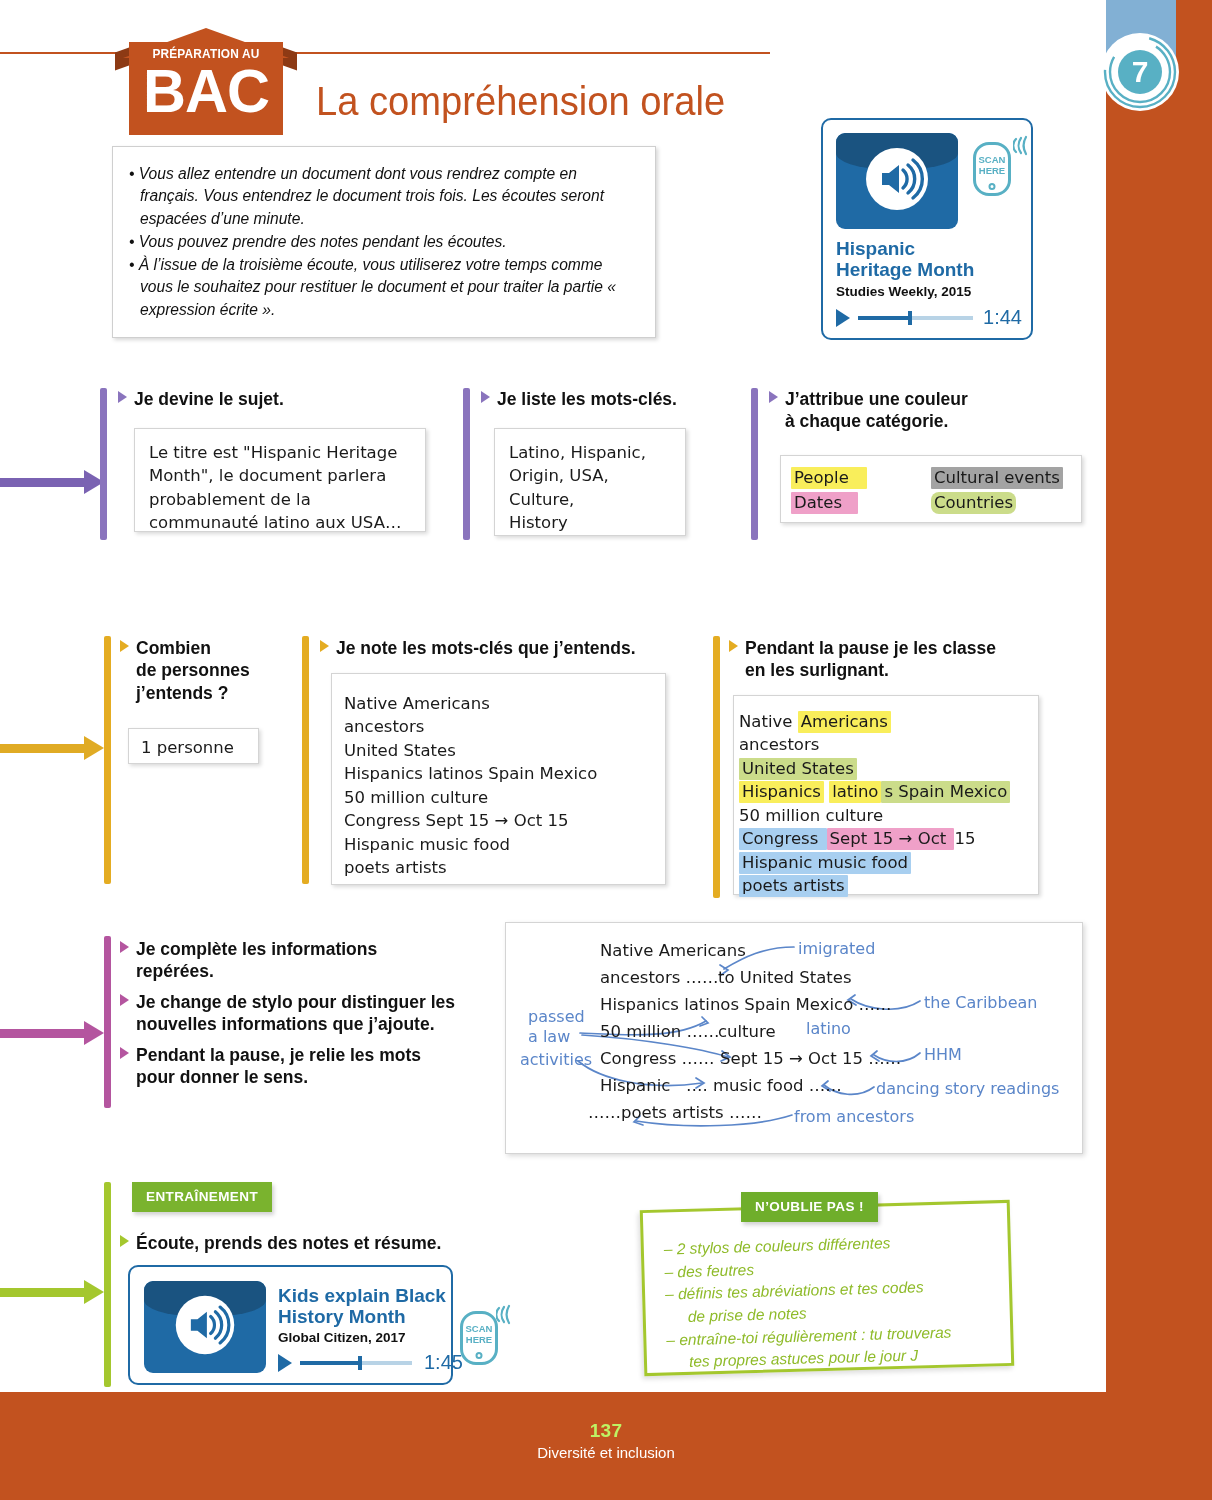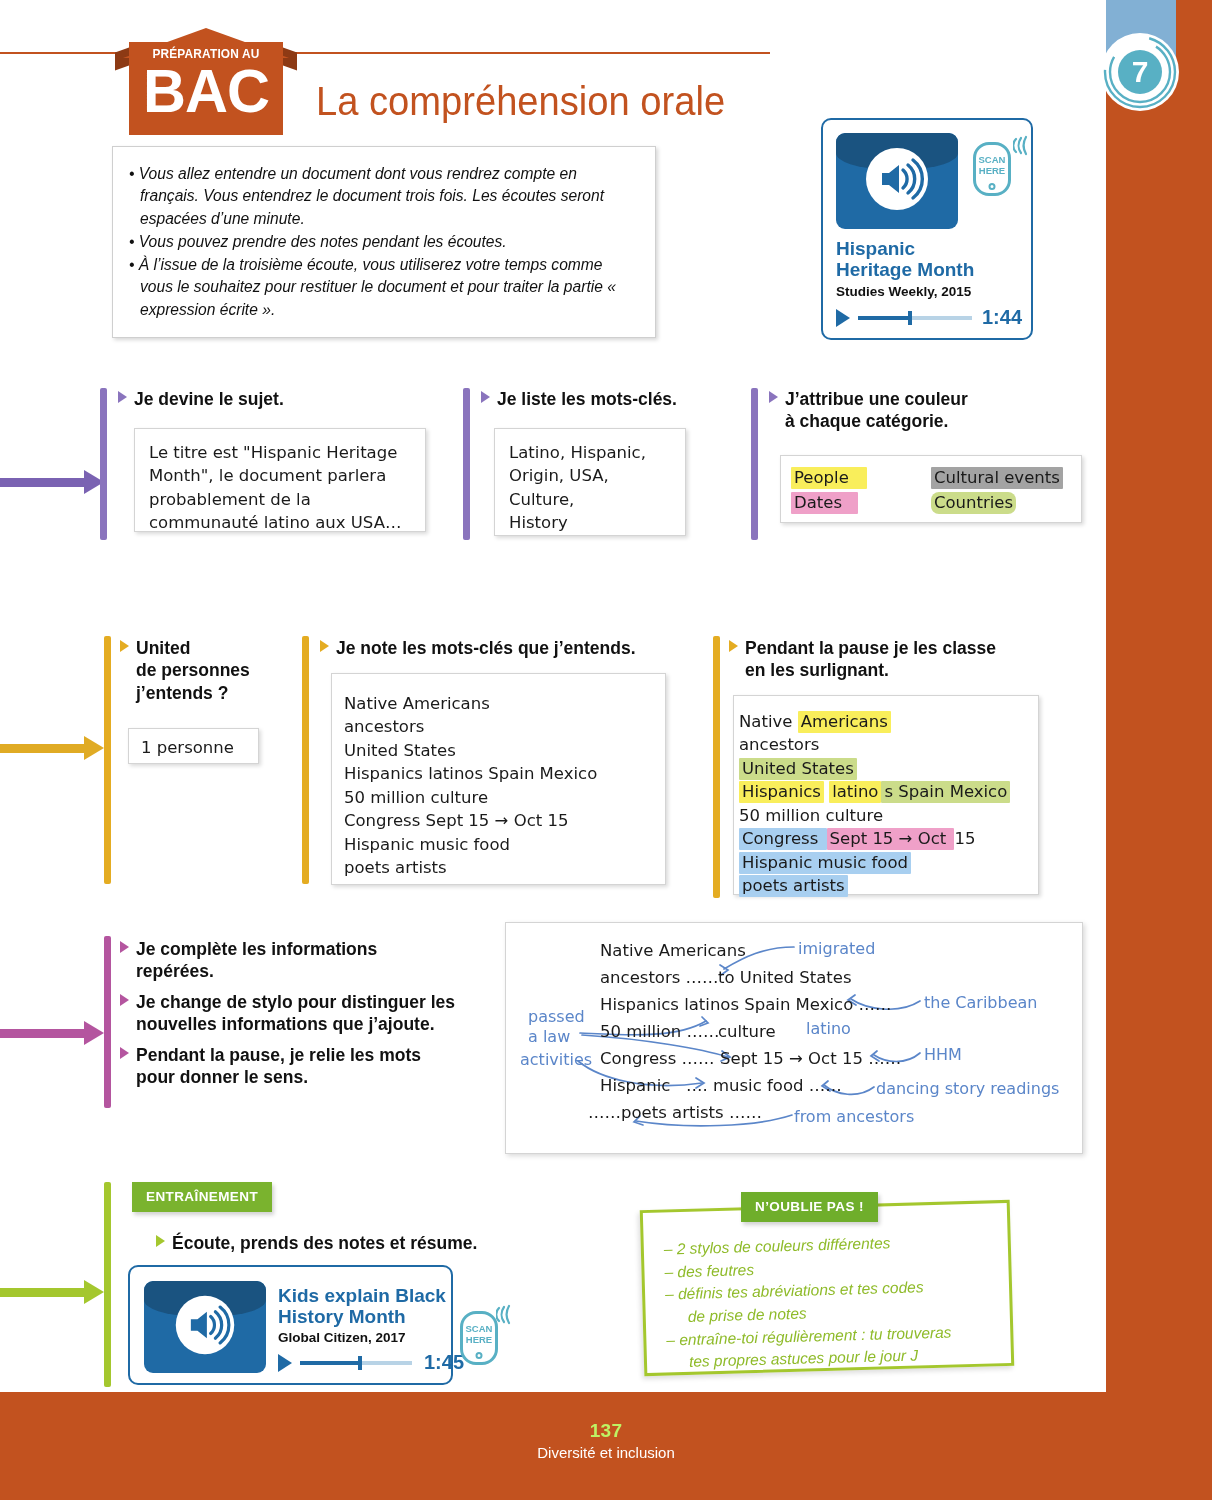--- a/index.html
+++ b/index.html
@@ -114,21 +114,21 @@
   }
   .audio-src { position: absolute; color: #111; font-weight: bold; }
   .bar-row { position: absolute; display: flex; align-items: center; }
   .play-tri {
     width: 0; height: 0; border-left: 14px solid #1f6aa5;
     border-top: 9px solid transparent; border-bottom: 9px solid transparent;
   }
   .track { position: relative; height: 4px; background: #b8d3e6; }
   .track .done { position: absolute; left:0; top:0; height: 4px; background:#1f6aa5; }
   .track .knob { position: absolute; top: -5px; width: 4px; height: 14px; background:#1f6aa5; }
-  .audio-time { color: #1f6aa5; font-weight: bold; }
+  .audio-time { color: #1f6aa5; font-weight: normal; }
   .scan {
     position: absolute; width: 38px; height: 54px;
     border: 3px solid #58b0c4; border-radius: 16px;
     color: #58b0c4; font-weight: bold; text-align: center;
   }
   .scan .t { font-size: 9.5px; line-height: 11px; margin-top: 9px; }
   .scan .home {
     position: absolute; left: 50%; bottom: 3px; transform: translateX(-50%);
     width: 7px; height: 7px; border-radius: 50%; border: 2px solid #58b0c4;
   }
@@ -342,21 +342,21 @@
     </div>
   </div>
 
   <div class="arrow yellow" style="left:0; top:744px;">
     <div class="shaft" style="width:84px;"></div>
     <div class="head" style="left:84px;"></div>
   </div>
 
   <div class="vbar yellow" style="left:104px; top:636px; height:248px;"></div>
   <div class="step-head" style="left:120px; top:637px; width:190px;">
-    <span class="tri yellow"></span><span>United</span>
+    <span class="tri yellow"></span><span>Combien</span>
     <div style="padding-left:16px;">de personnes</div>
     <div style="padding-left:16px;">j’entends ?</div>
   </div>
   <div class="note" style="left:128px; top:728px; width:131px; height:36px; padding:7px 12px;">
     <div class="hand">1 personne</div>
   </div>
 
   <div class="vbar yellow" style="left:302px; top:636px; height:248px;"></div>
   <div class="step-head" style="left:320px; top:637px; width:360px;">
     <span class="tri yellow"></span><span>Je note les mots-clés que j’entends.</span>
@@ -458,21 +458,21 @@
       </div>
   </div>
 
   <div class="arrow green" style="left:0; top:1288px;">
     <div class="shaft" style="width:84px;"></div>
     <div class="head" style="left:84px;"></div>
   </div>
 
   <div class="vbar green" style="left:104px; top:1182px; height:205px;"></div>
   <div class="ribbon" style="left:132px; top:1182px;">ENTRAÎNEMENT</div>
-  <div class="step-head" style="left:120px; top:1232px; width:420px;margin-left:36px;">
+  <div class="step-head" style="left:120px; top:1232px; width:420px;">
     <span class="tri green"></span><span>Écoute, prends des notes et résume.</span>
   </div>
 
   <div class="audio-card" style="left:128px; top:1265px; width:325px; height:120px;">
     <div class="audio-thumb" style="left:14px; top:14px; width:122px; height:92px;">
       <div class="topband"></div>
       <div class="spk" style="left:50%; top:50%; transform:translate(-50%,-50%);">
         <svg width="66" height="66" viewBox="0 0 70 70">
           <circle cx="35" cy="35" r="31" fill="#ffffff"></circle>
           <path d="M20 29 h7 l10 -8 v28 l-10 -8 h-7 z" fill="#1f6aa5"></path>

